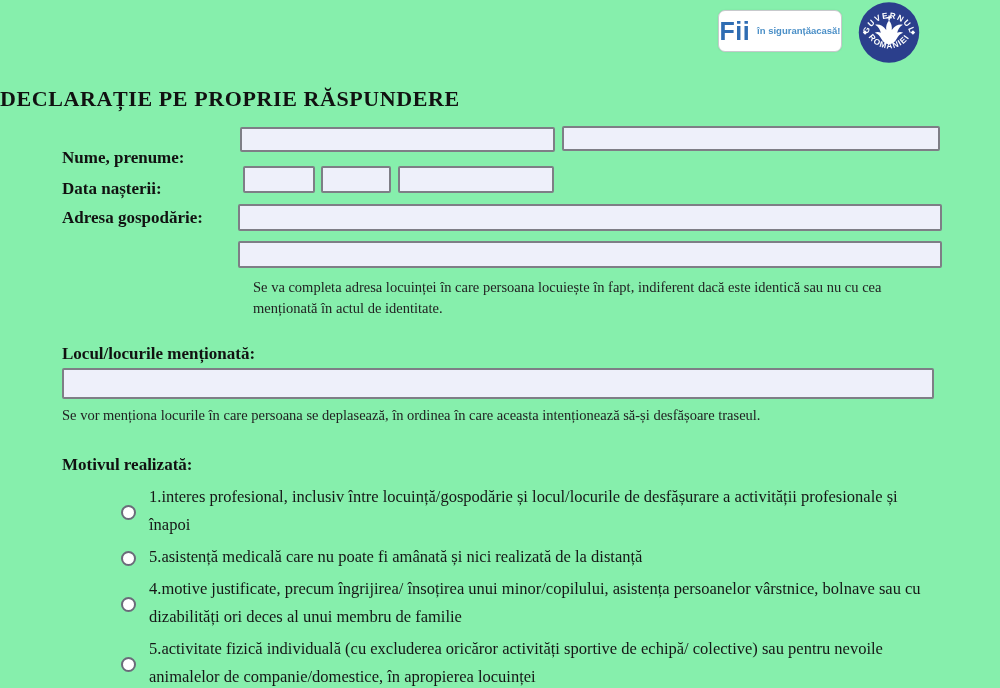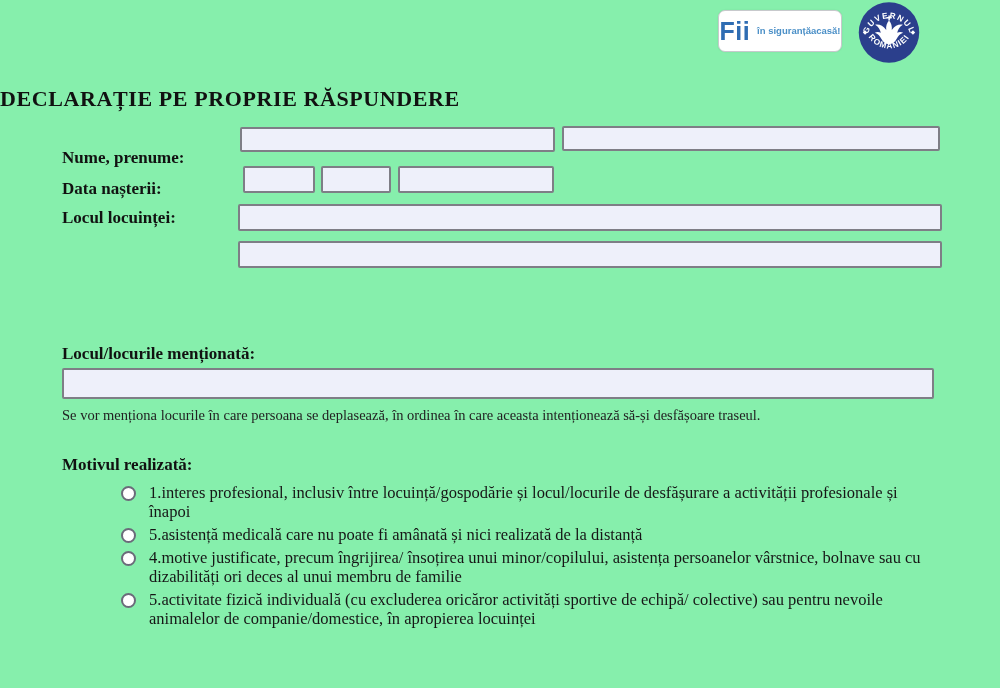--- a/index.html
+++ b/index.html
@@ -54,22 +54,22 @@
   .dest-note { left:62px;  top:405px; width:900px; white-space:nowrap; }
 
   .dest-label   { top:344px; }
   .reason-label { top:455px; }
   .name-label   { top:133px;margin-top:15px; }
   .bday-label   { top:171px;margin-top:8px; }
   .addr-label   { top:208px; }
 
   
   .options { position:absolute; left:121px; top:483px; width:822px; }
-  .option { display:flex; align-items:flex-start; gap:13px; margin-bottom:4px;
-    font-size:16.5px; line-height:19px; color:#161616; }
+  .option { display:flex; align-items:center; gap:13px; margin-bottom:4px;
+    font-size:16.5px; line-height:28px; color:#161616; }
   .radio {
     flex:0 0 auto; width:15px; height:15px; margin-top:3px;
     border:2.5px solid #6b6b7a; border-radius:50%; background:#fff;
   }
 </style>
 </head>
 <body>
 
 <div class="page">
 
@@ -106,23 +106,24 @@
 
   <label class="lbl name-label">Nume, prenume:</label>
   <input class="tbox in-name1" type="text" style="">
   <input class="tbox in-name2" type="text" style="">
 
   <label class="lbl bday-label">Data nașterii:</label>
   <input class="tbox in-bday" type="text" style="">
   <input class="tbox in-bmonth" type="text" style="">
   <input class="tbox in-byear" type="text" style="">
 
-  <label class="lbl addr-label">Locul locuinței:</label>
+  <label class="lbl addr-label">Adresa gospodărie:</label>
   <input class="tbox in-addr1" type="text" style="">
   <input class="tbox in-addr2" type="text" style="">
+  <p class="note addr-note">Se va completa adresa locuinței în care persoana locuiește în fapt, indiferent dacă este identică sau nu cu cea menționată în actul de identitate.</p>
 
   <label class="lbl dest-label">Locul/locurile menționată:</label>
   <input class="tbox in-dest" type="text" style="">
   <p class="note dest-note">Se vor menționa locurile în care persoana se deplasează, în ordinea în care aceasta intenționează să-și desfășoare traseul.</p>
 
   <label class="lbl reason-label">Motivul realizată:</label>
   <div class="options">
       <div class="option">
         <span class="radio"></span>
         <span class="option-text">1.interes profesional, inclusiv între locuință/gospodărie și locul/locurile de desfășurare a activității profesionale și înapoi</span>

